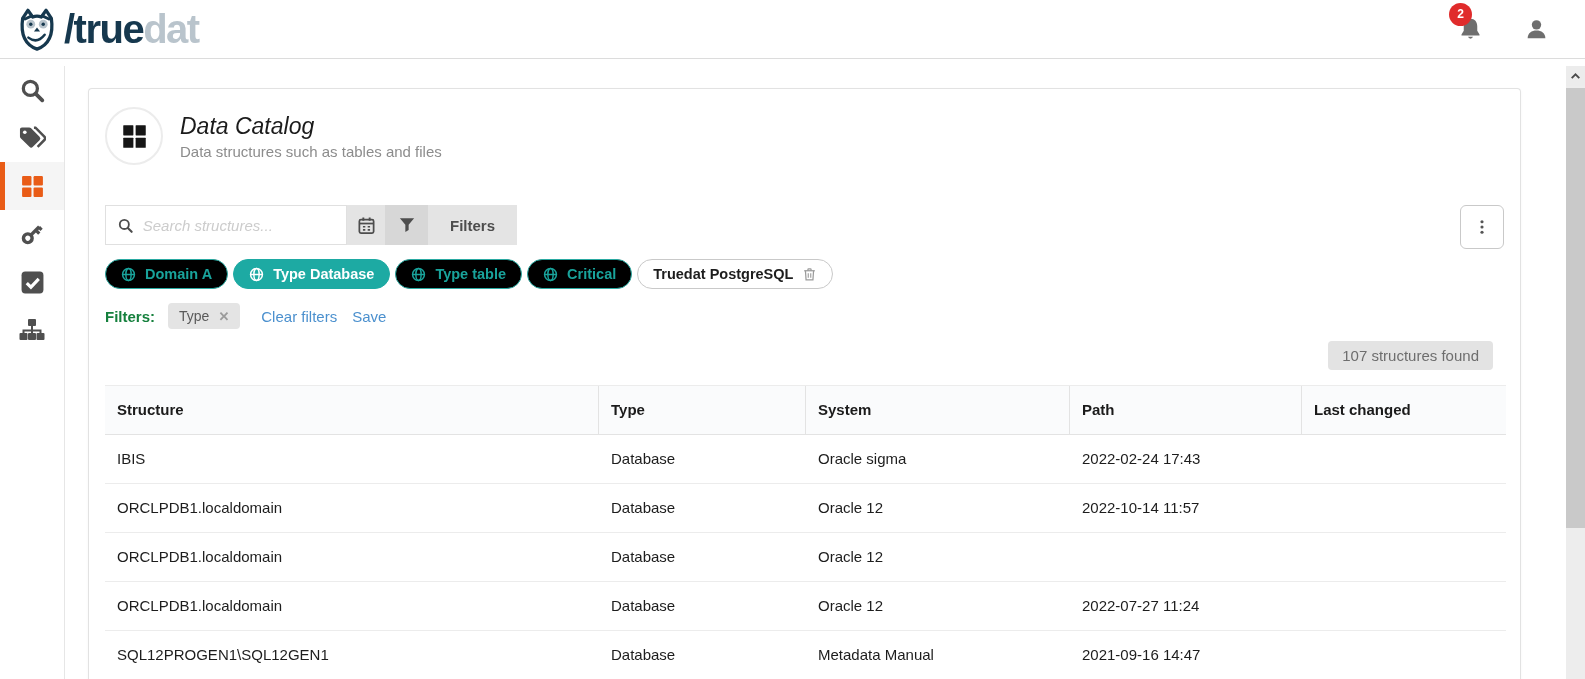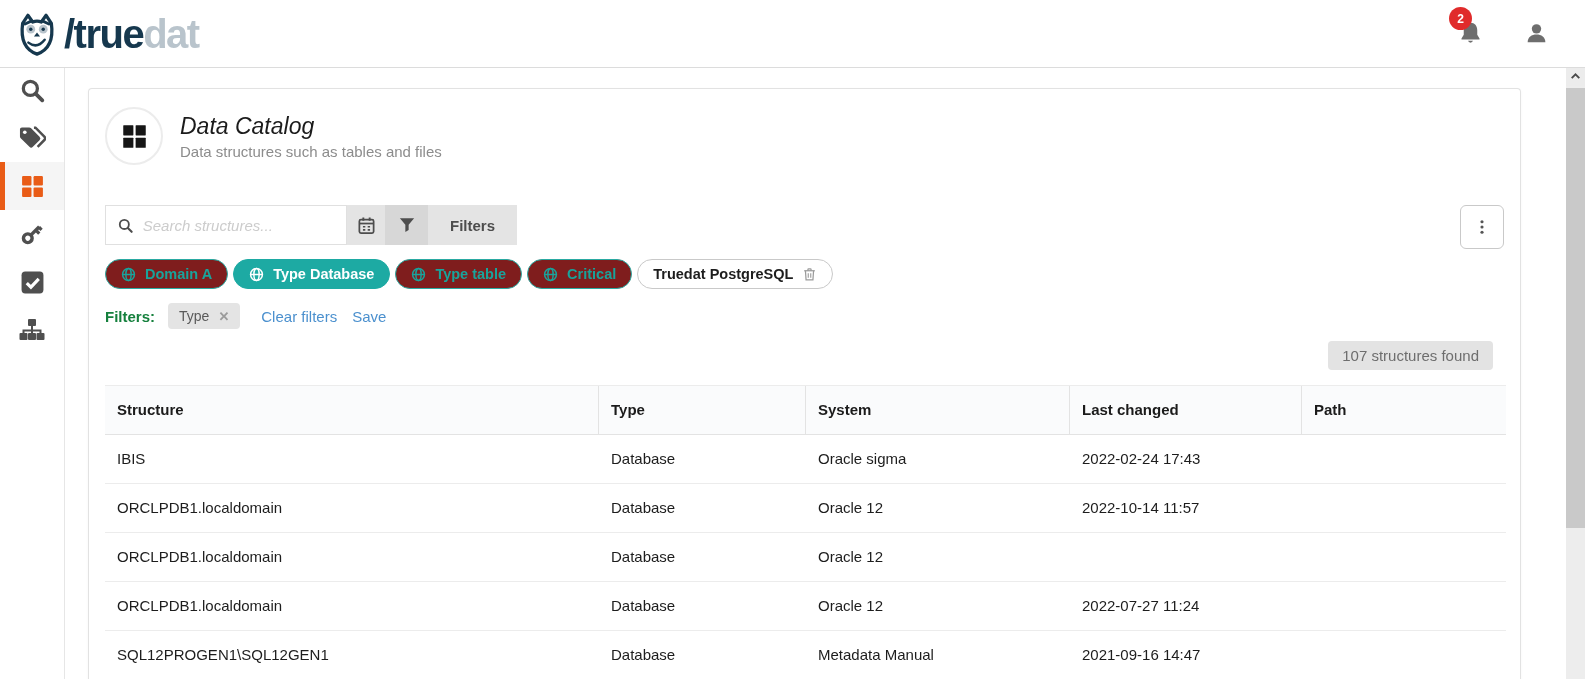--- a/index.html
+++ b/index.html
@@ -1,20 +1,20 @@
 <!DOCTYPE html>
 <html><head>
 <meta charset="utf-8">
 <style>
   * { margin:0; padding:0; box-sizing:border-box; }
   html,body { width:1585px; height:679px; overflow:hidden; background:#fff;
     font-family:"Liberation Sans", sans-serif; color:#1d1d1d; position:relative; }
 
   
-  .topbar { position:absolute; top:0; left:0; width:1585px; height:68px; background:#fff;
+  .topbar { position:absolute; top:0; left:0; width:1585px; height:59px; background:#fff;
     border-bottom:1px solid #dcdcdc; display:flex; align-items:center; padding:0 24px 0 14px; z-index:5; }
   .brand { display:flex; align-items:center; gap:4px; cursor:pointer; }
   .brand-text { font-size:40px; font-weight:bold; letter-spacing:-1.5px; line-height:1; }
   .brand-primary { color:#16384e; }
   .brand-secondary { color:#b9c4cc; }
   .topbar-right { margin-left:auto; display:flex; align-items:center; gap:40px; padding-right:12px; }
   .bell-wrap { position:relative; color:#6e6e6e; cursor:pointer; }
   .badge { position:absolute; top:-13px; left:-8px; width:23px; height:23px; border-radius:50%;
     background:#e02b2b; color:#fff; font-size:12px; font-weight:bold;
     display:flex; align-items:center; justify-content:center; }
@@ -57,21 +57,21 @@
   .tb-btn.funnel { width:43px; background:#d7d7d7; }
   .tb-btn.filters-btn { width:89px; font-size:15px; font-weight:bold; color:#4d4d4d;
     font-family:"Liberation Sans",sans-serif; }
   .kebab-btn { width:44px; height:44px; background:#fff; border:1px solid #c9c9c9; border-radius:6px;
     display:flex; align-items:center; justify-content:center; color:#555; cursor:pointer; }
 
   
   .chips-row { margin-top:10px; display:flex; gap:5px; }
   .chip { height:30px; border-radius:16px; display:inline-flex; align-items:center; gap:9px;
     padding:0 15px; font-size:14.5px; font-weight:bold; cursor:pointer; white-space:nowrap; }
-  .chip.outline { border:1px solid #2aaaa2; color:#19a39b; background:#7f1d1d; }
+  .chip.outline { border:1px solid #2aaaa2; color:#19a39b; background:#000000; }
   .chip.filled  { border:1px solid #1daaa3; background:#1daaa3; color:#fff; }
   .chip.neutral { border:1px solid #c9c9c9; background:#fff; color:#1d1d1d; }
   .chip .trash { color:#9b9b9b; display:flex; }
 
   
   .filters-row { margin-top:14px; display:flex; align-items:center; font-size:15px; }
   .filters-label { font-weight:bold; color:#15803d; }
   .applied-chip { margin-left:13px; background:#e4e4e4; border-radius:4px; padding:5px 11px;
     color:#5a5a5a; font-size:14px; display:inline-flex; align-items:center; gap:9px; }
   .applied-chip .x { color:#9b9b9b; font-weight:bold; font-size:13px; cursor:pointer; }
@@ -295,22 +295,22 @@
 
   <div class="results-row">
     <span class="results-badge">107 structures found</span>
   </div>
 
   <div class="struct-table">
     <div class="t-row t-head">
       <div class="t-cell">Structure</div>
       <div class="t-cell">Type</div>
       <div class="t-cell">System</div>
+      <div class="t-cell">Path</div>
       <div class="t-cell">Last changed</div>
-      <div class="t-cell">Path</div>
     </div>
     <div class="t-row t-body-row">
       <div class="t-cell">IBIS</div>
       <div class="t-cell">Database</div>
       <div class="t-cell">Oracle sigma</div>
       <div class="t-cell">2022-02-24 17:43</div>
       <div class="t-cell"></div>
     </div>
     <div class="t-row t-body-row">
       <div class="t-cell">ORCLPDB1.localdomain</div>

